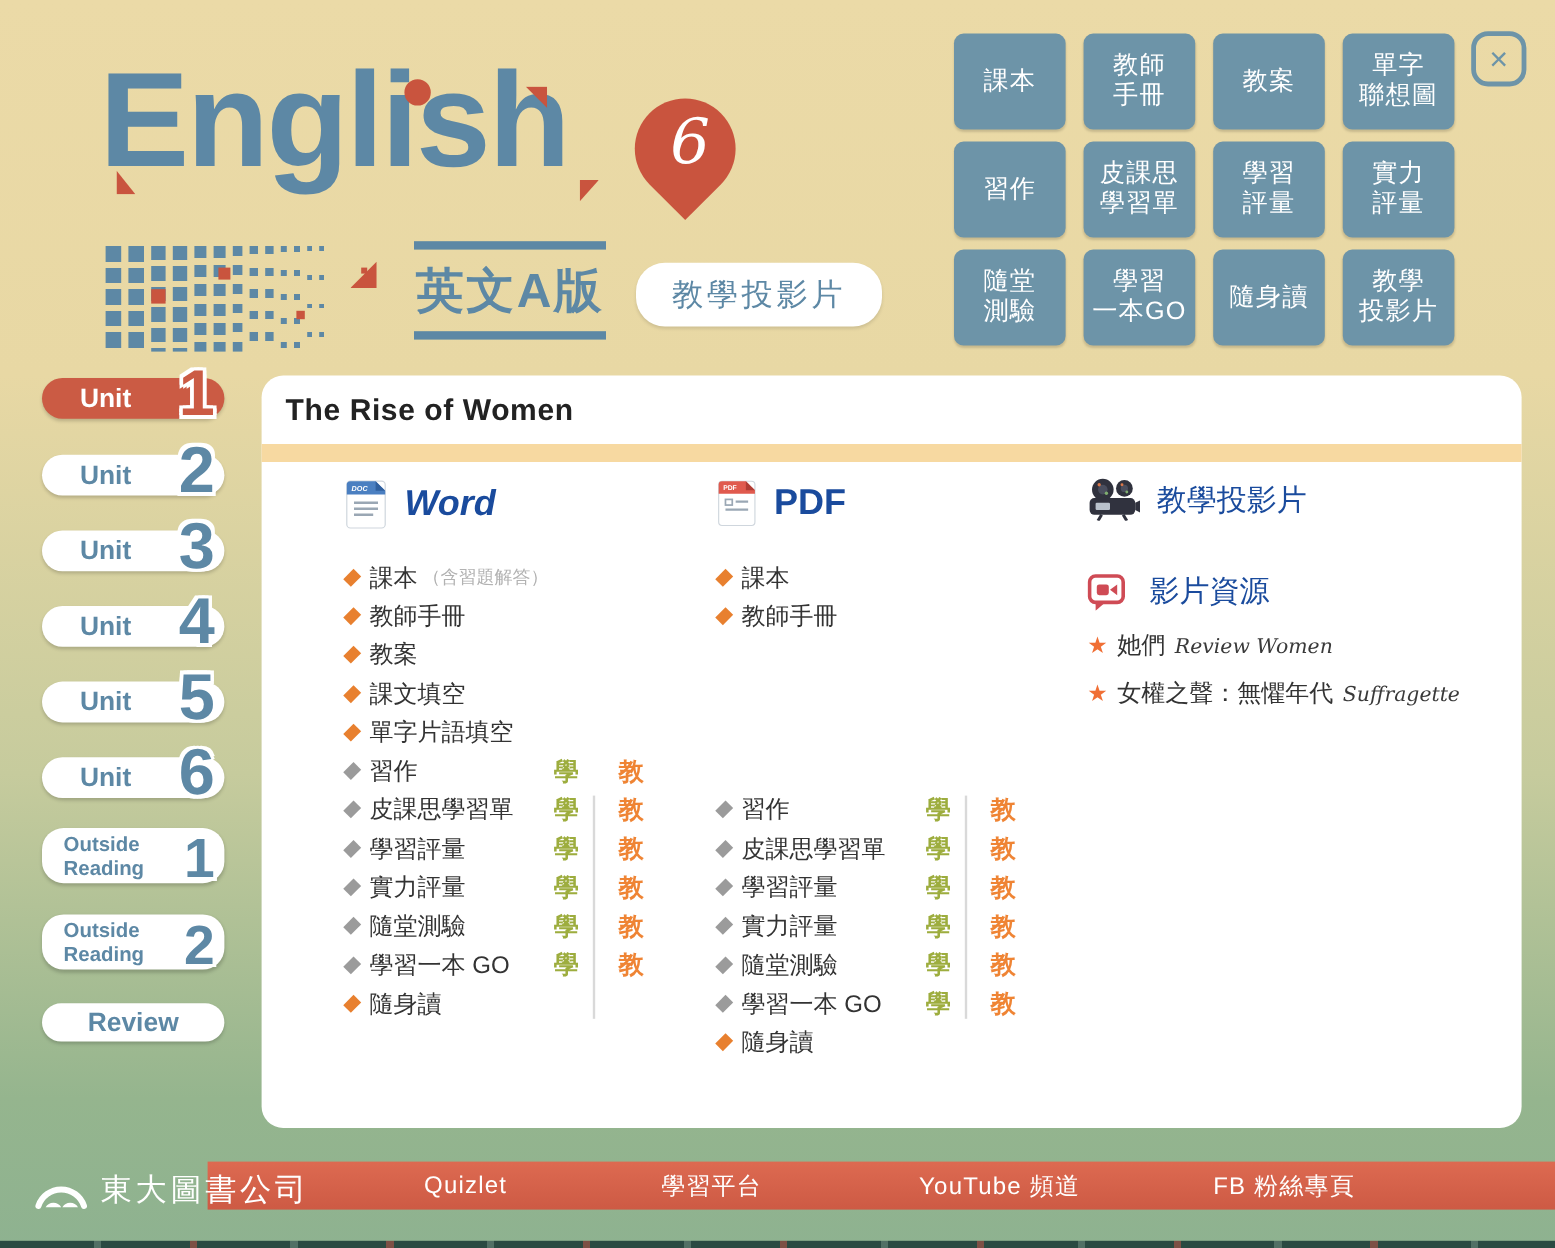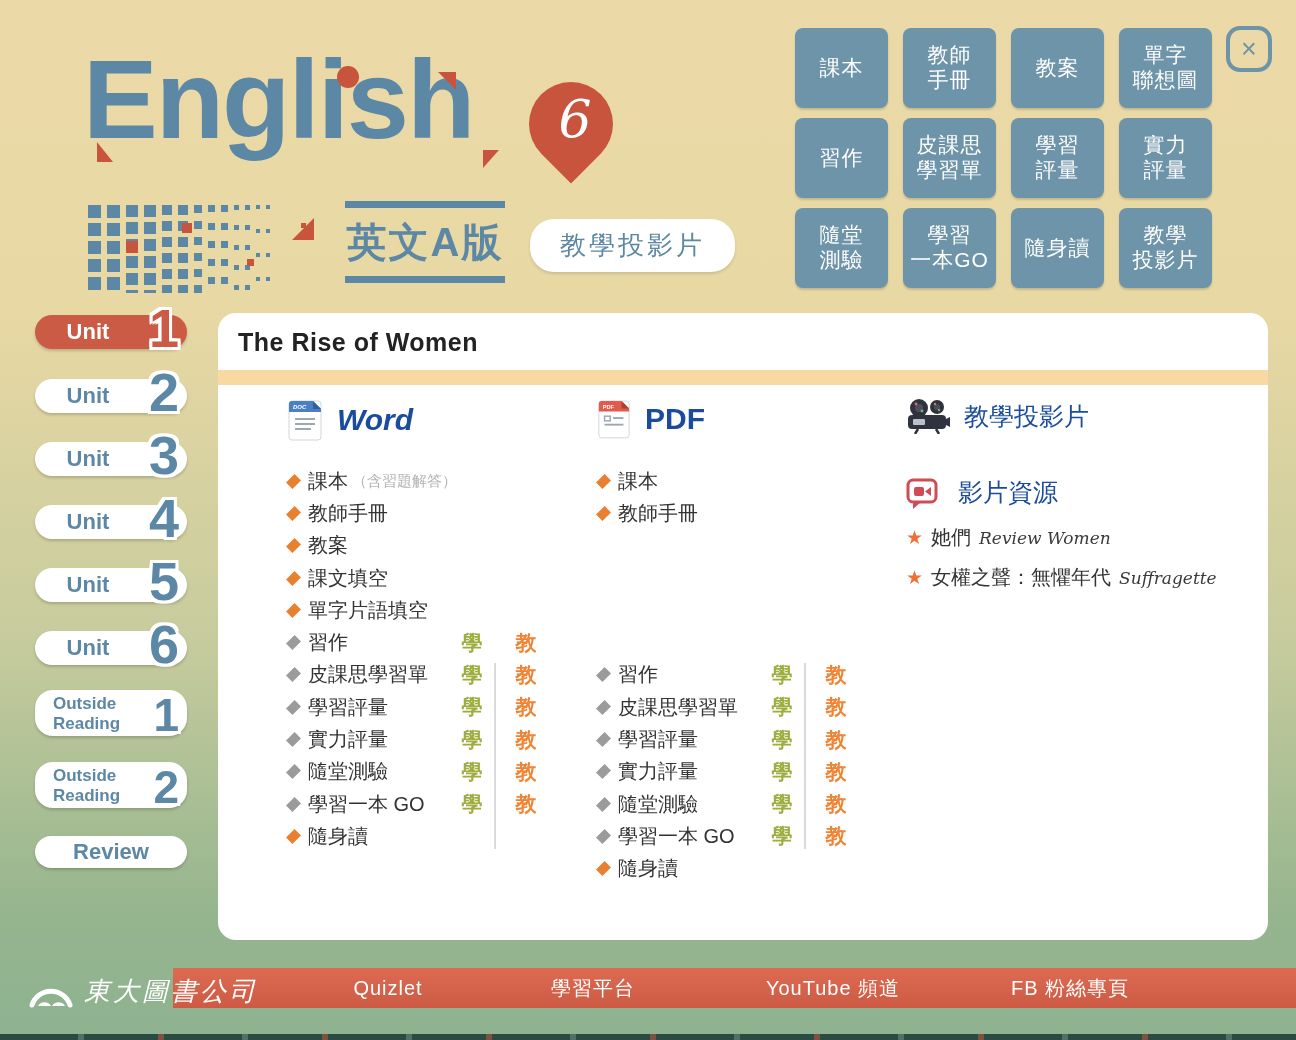--- a/index.html
+++ b/index.html
@@ -94,21 +94,21 @@
   .star{color:#f06f35;font-size:19px;}
   .mzh{font-size:20px;color:#333;}
   .men{font-family:"DejaVu Serif",serif;font-style:italic;font-size:17px;color:#3a3a3a;}
   
   .fbar{position:absolute;left:173px;top:968px;width:1123px;height:40px;
         background:linear-gradient(180deg,#dd6a51,#cd5a44);}
   .flink{position:absolute;top:0;height:40px;display:flex;align-items:center;justify-content:center;
         color:#fff;font-size:20px;letter-spacing:1px;cursor:pointer;}
   .fl0{left:140px;width:150px;} .fl1{left:340px;width:160px;} .fl2{left:575px;width:170px;} .fl3{left:812px;width:170px;}
   .flogo{position:absolute;left:28px;top:974px;display:flex;align-items:center;gap:10px;color:#fff;}
-  .fname{font-family:"DejaVu Serif",serif;font-size:26px;letter-spacing:3px;font-style:italic;}
+  .fname{font-family:"DejaVu Serif",serif;font-size:26px;letter-spacing:3px;}
   .bstrip{position:absolute;left:0;bottom:0;width:1296px;height:6px;
         background:repeating-linear-gradient(90deg,#2a4a42 0 78px,#517065 78px 84px,#2a4a42 84px 158px,#7d5045 158px 164px);}
 </style>
 </head>
 <body>
 
 <div class="logo">English</div>
 <div class="i-dot" style="left:337px;top:66px;"></div>
 <div class="tri t1"></div>
 <div class="tri t2"></div>

